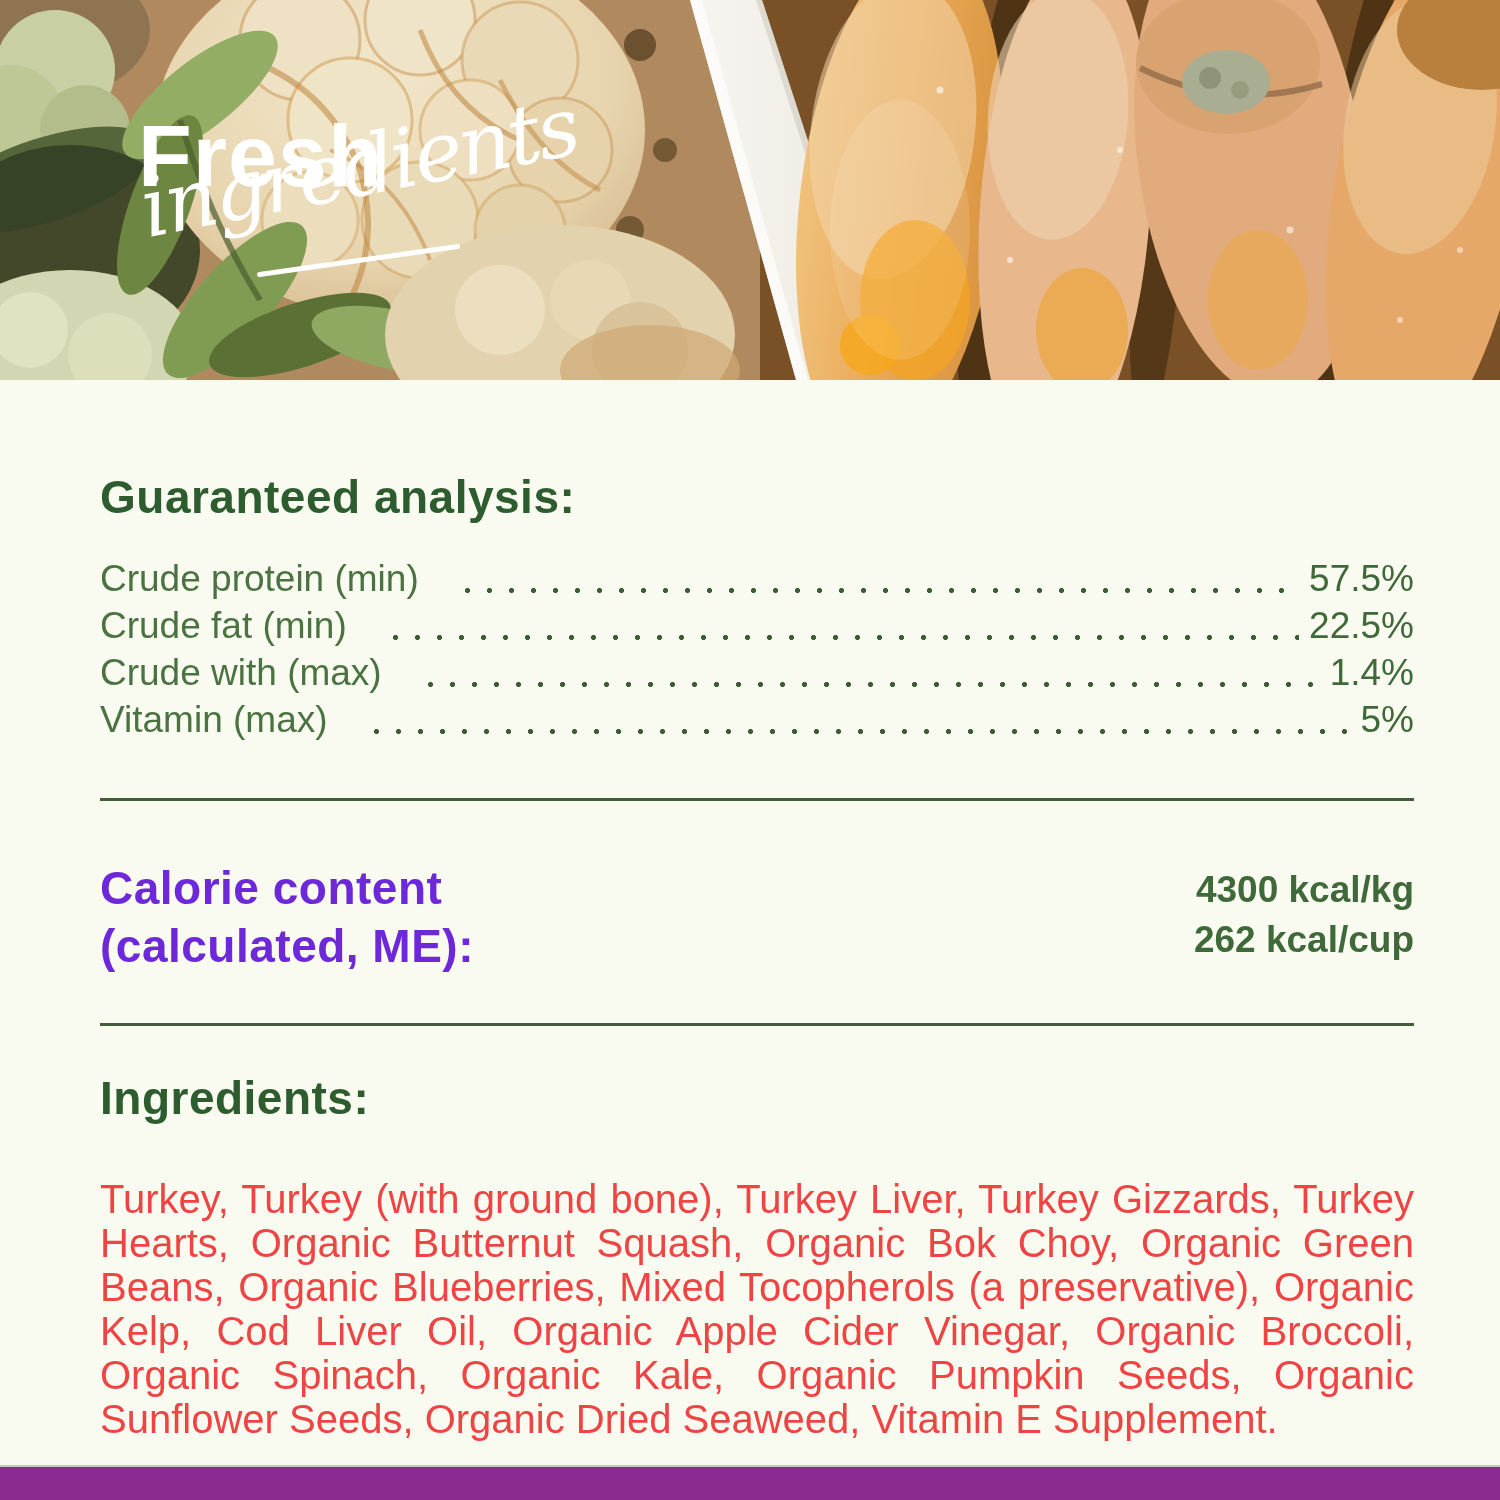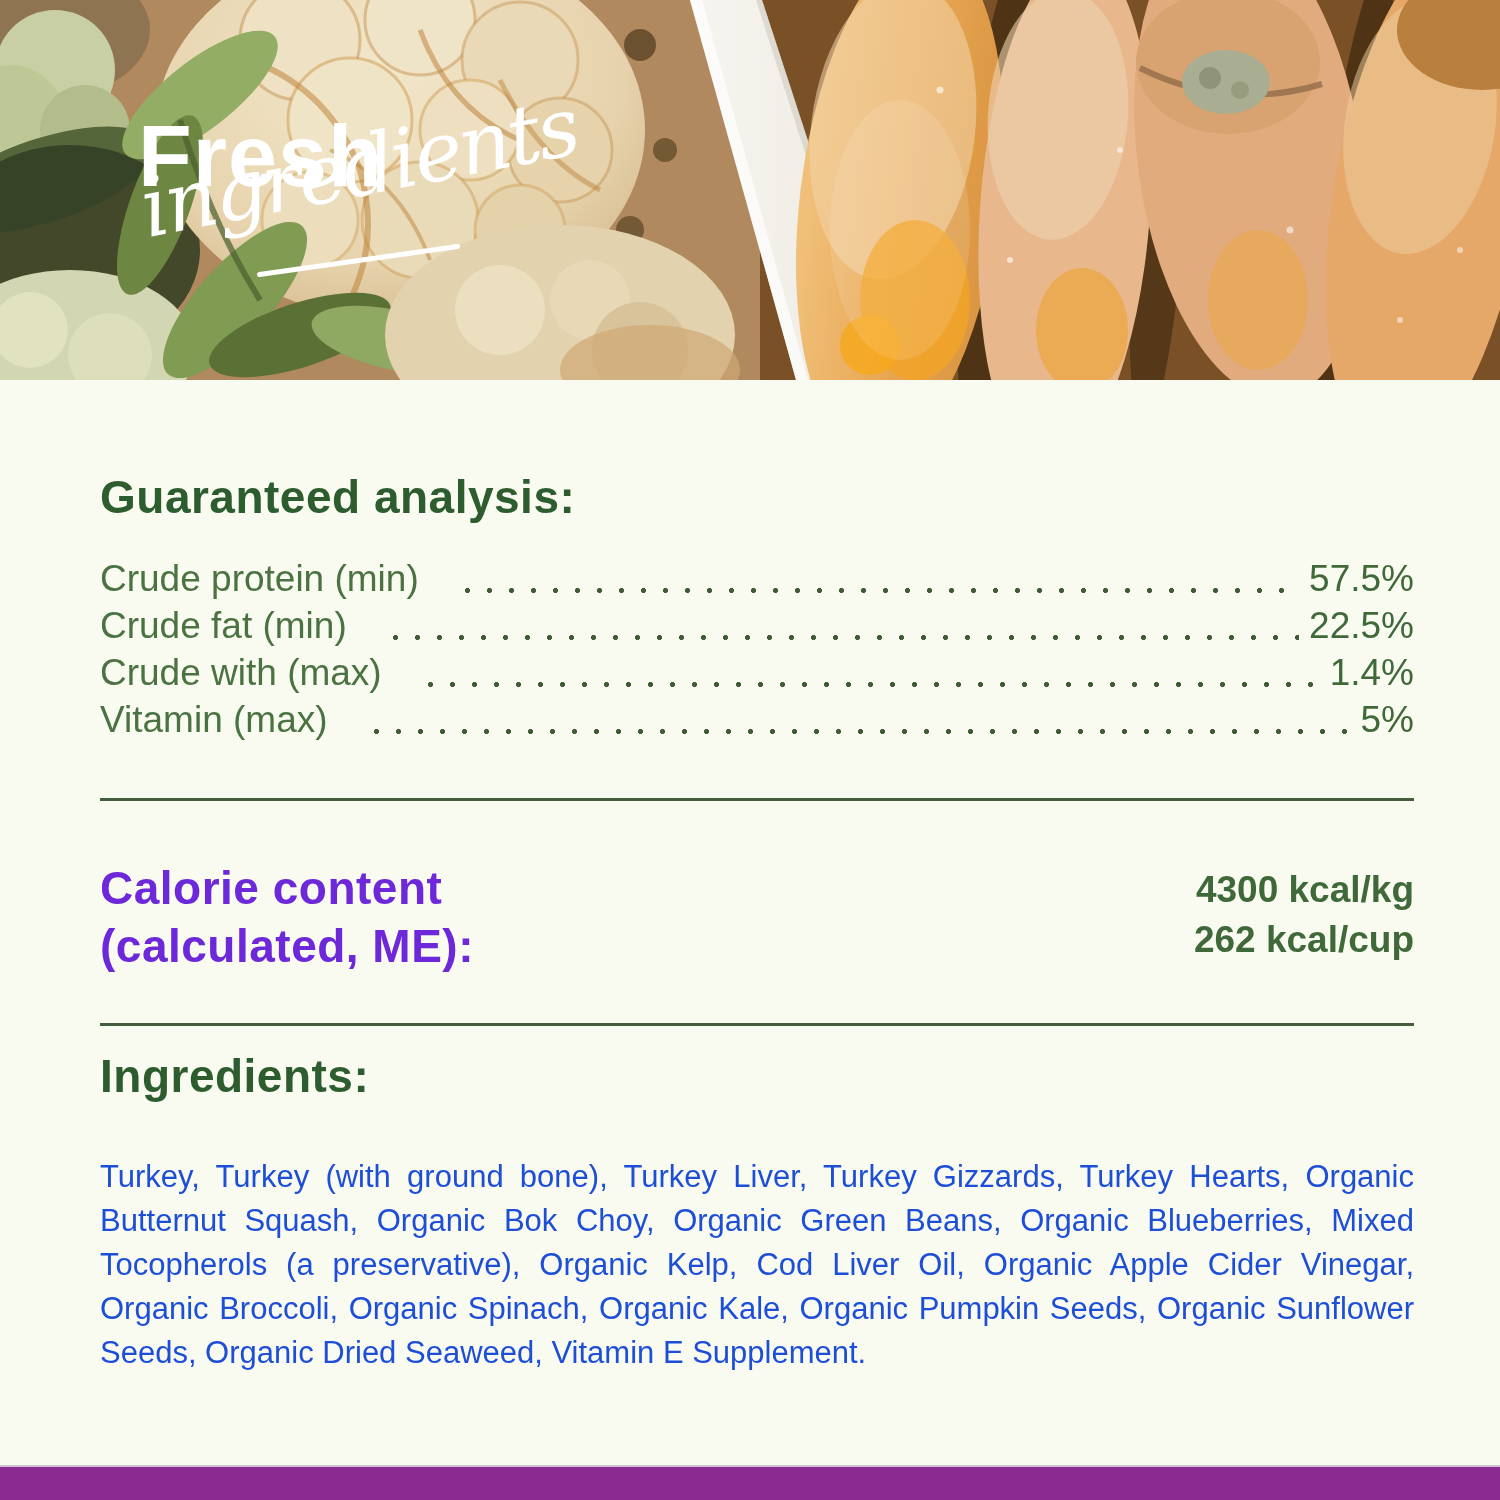--- a/index.html
+++ b/index.html
@@ -56,24 +56,24 @@
 
   .divider{height:3px;background:#435d3d;margin:0;}
   .divider-1{margin-top:52px;}
   .divider-2{margin-top:48px;}
 
   .calorie{display:flex;justify-content:space-between;margin-top:58px;}
   .calorie-heading{font-weight:700;font-size:46px;line-height:58px;color:#6d28d9;letter-spacing:.5px;}
   .calorie-values{text-align:right;padding-top:6px;}
   .calorie-value{font-size:37px;line-height:50px;color:#3f6939;font-weight:bold;}
 
-  .ing-heading{margin-top:24px;}
+  .ing-heading{margin-top:46px;}
   .ing-text{
     margin-top:52px;
-    font-size:31px;line-height:44px;color:#1d4ed8;
+    font-size:40px;line-height:44px;color:#ef4444;
     text-align:justify;text-align-last:left;
   }
 
   
   .footer-bar{
     position:absolute;left:0;bottom:0;width:1500px;height:33px;
     background:#8b2a90;border-top:2px solid #d3c2d6;
   }
 </style>
 </head>

